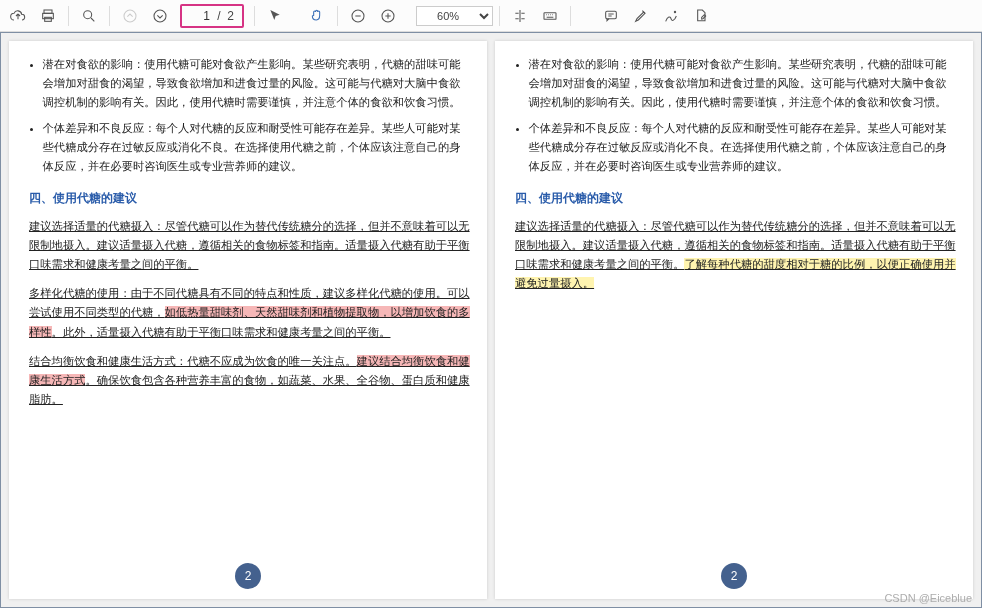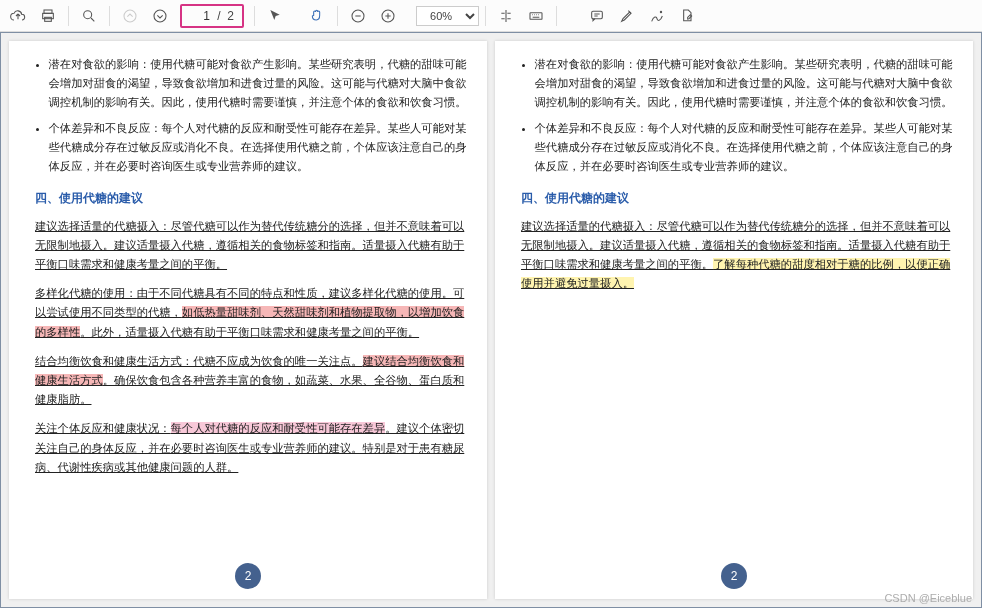--- a/index.html
+++ b/index.html
@@ -42,39 +42,39 @@
   .page-input {
     width: 26px; border: none; background: transparent;
     text-align: right; font-size: 12px; color: #333;
     padding: 0 2px;
     outline: none;
   }
   .page-total { font-size: 12px; color: #444; padding: 0 4px 0 2px; white-space: pre; }
   .zoom-select {
     height: 20px; font-size: 11px; color: #444;
     border: 1px solid #ccc; background: #fff;
-    padding: 0 9px;
+    padding: 0 16px;
   }
   .spacer1 { width: 10px; }
   .spacer2 { flex: 0 0 18px; }
 
   .viewer {
     height: 576px;
     background: #f0f0f0;
     border: 1px solid #7f8fa4;
     display: flex;
     gap: 8px;
     padding: 8px;
     overflow: hidden;
   }
   .page {
     flex: 1;
     background: #fff;
     box-shadow: 0 0 3px rgba(0,0,0,0.15);
-    padding: 14px 16px 40px 26px;
+    padding: 14px 16px 40px 20px;
     position: relative;
     font-size: 11.3px;
     line-height: 1.7;
     color: #222;
     overflow: hidden;
   }
   .page ul { margin: 0 0 10px 0; padding-left: 1.2em; }
   .page ul li { margin-bottom: 6px; list-style: disc; }
   .section-title {
     color: #2a5caa;
@@ -222,23 +222,20 @@
       <li><span>个体差异和不良反应：每个人对代糖的反应和耐受性可能存在差异。某些人可能对某些代糖成分存在过敏反应或消化不良。在选择使用代糖之前，个体应该注意自己的身体反应，并在必要时咨询医生或专业营养师的建议。</span></li>
     </ul>
     <div class="section-title">四、使用代糖的建议</div>
     <p class="para"><span>建议选择适量的代糖摄入：尽管代糖可以作为替代传统糖分的选择，但并不意味着可以无限制地摄入。建议适量摄入代糖，遵循相关的食物标签和指南。适量摄入代糖有助于平衡口味需求和健康考量之间的平衡。</span></p>
     <p class="para">
       <span>多样化代糖的使用：由于不同代糖具有不同的特点和性质，建议多样化代糖的使用。可以尝试使用不同类型的代糖，</span><span class="hl-red">如低热量甜味剂、天然甜味剂和植物提取物，以增加饮食的多样性</span><span>。此外，适量摄入代糖有助于平衡口味需求和健康考量之间的平衡。</span>
     </p>
     <p class="para">
       <span>结合均衡饮食和健康生活方式：代糖不应成为饮食的唯一关注点。</span><span class="hl-red">建议结合均衡饮食和健康生活方式</span><span>。确保饮食包含各种营养丰富的食物，如蔬菜、水果、全谷物、蛋白质和健康脂肪。</span>
     </p>
-    <p class="para">
-      <span>关注个体反应和健康状况：</span><span class="hl-pink">每个人对代糖的反应和耐受性可能存在差异</span><span>。建议个体密切关注自己的身体反应，并在必要时咨询医生或专业营养师的建议。特别是对于患有糖尿病、代谢性疾病或其他健康问题的人群。</span>
-    </p>
     <div class="page-num">2</div>
   </div>
 
   <div class="page">
     <ul>
       <li><span>潜在对食欲的影响：使用代糖可能对食欲产生影响。某些研究表明，代糖的甜味可能会增加对甜食的渴望，导致食欲增加和进食过量的风险。这可能与代糖对大脑中食欲调控机制的影响有关。因此，使用代糖时需要谨慎，并注意个体的食欲和饮食习惯。</span></li>
       <li><span>个体差异和不良反应：每个人对代糖的反应和耐受性可能存在差异。某些人可能对某些代糖成分存在过敏反应或消化不良。在选择使用代糖之前，个体应该注意自己的身体反应，并在必要时咨询医生或专业营养师的建议。</span></li>
     </ul>
     <div class="section-title">四、使用代糖的建议</div>
     <p class="para">

